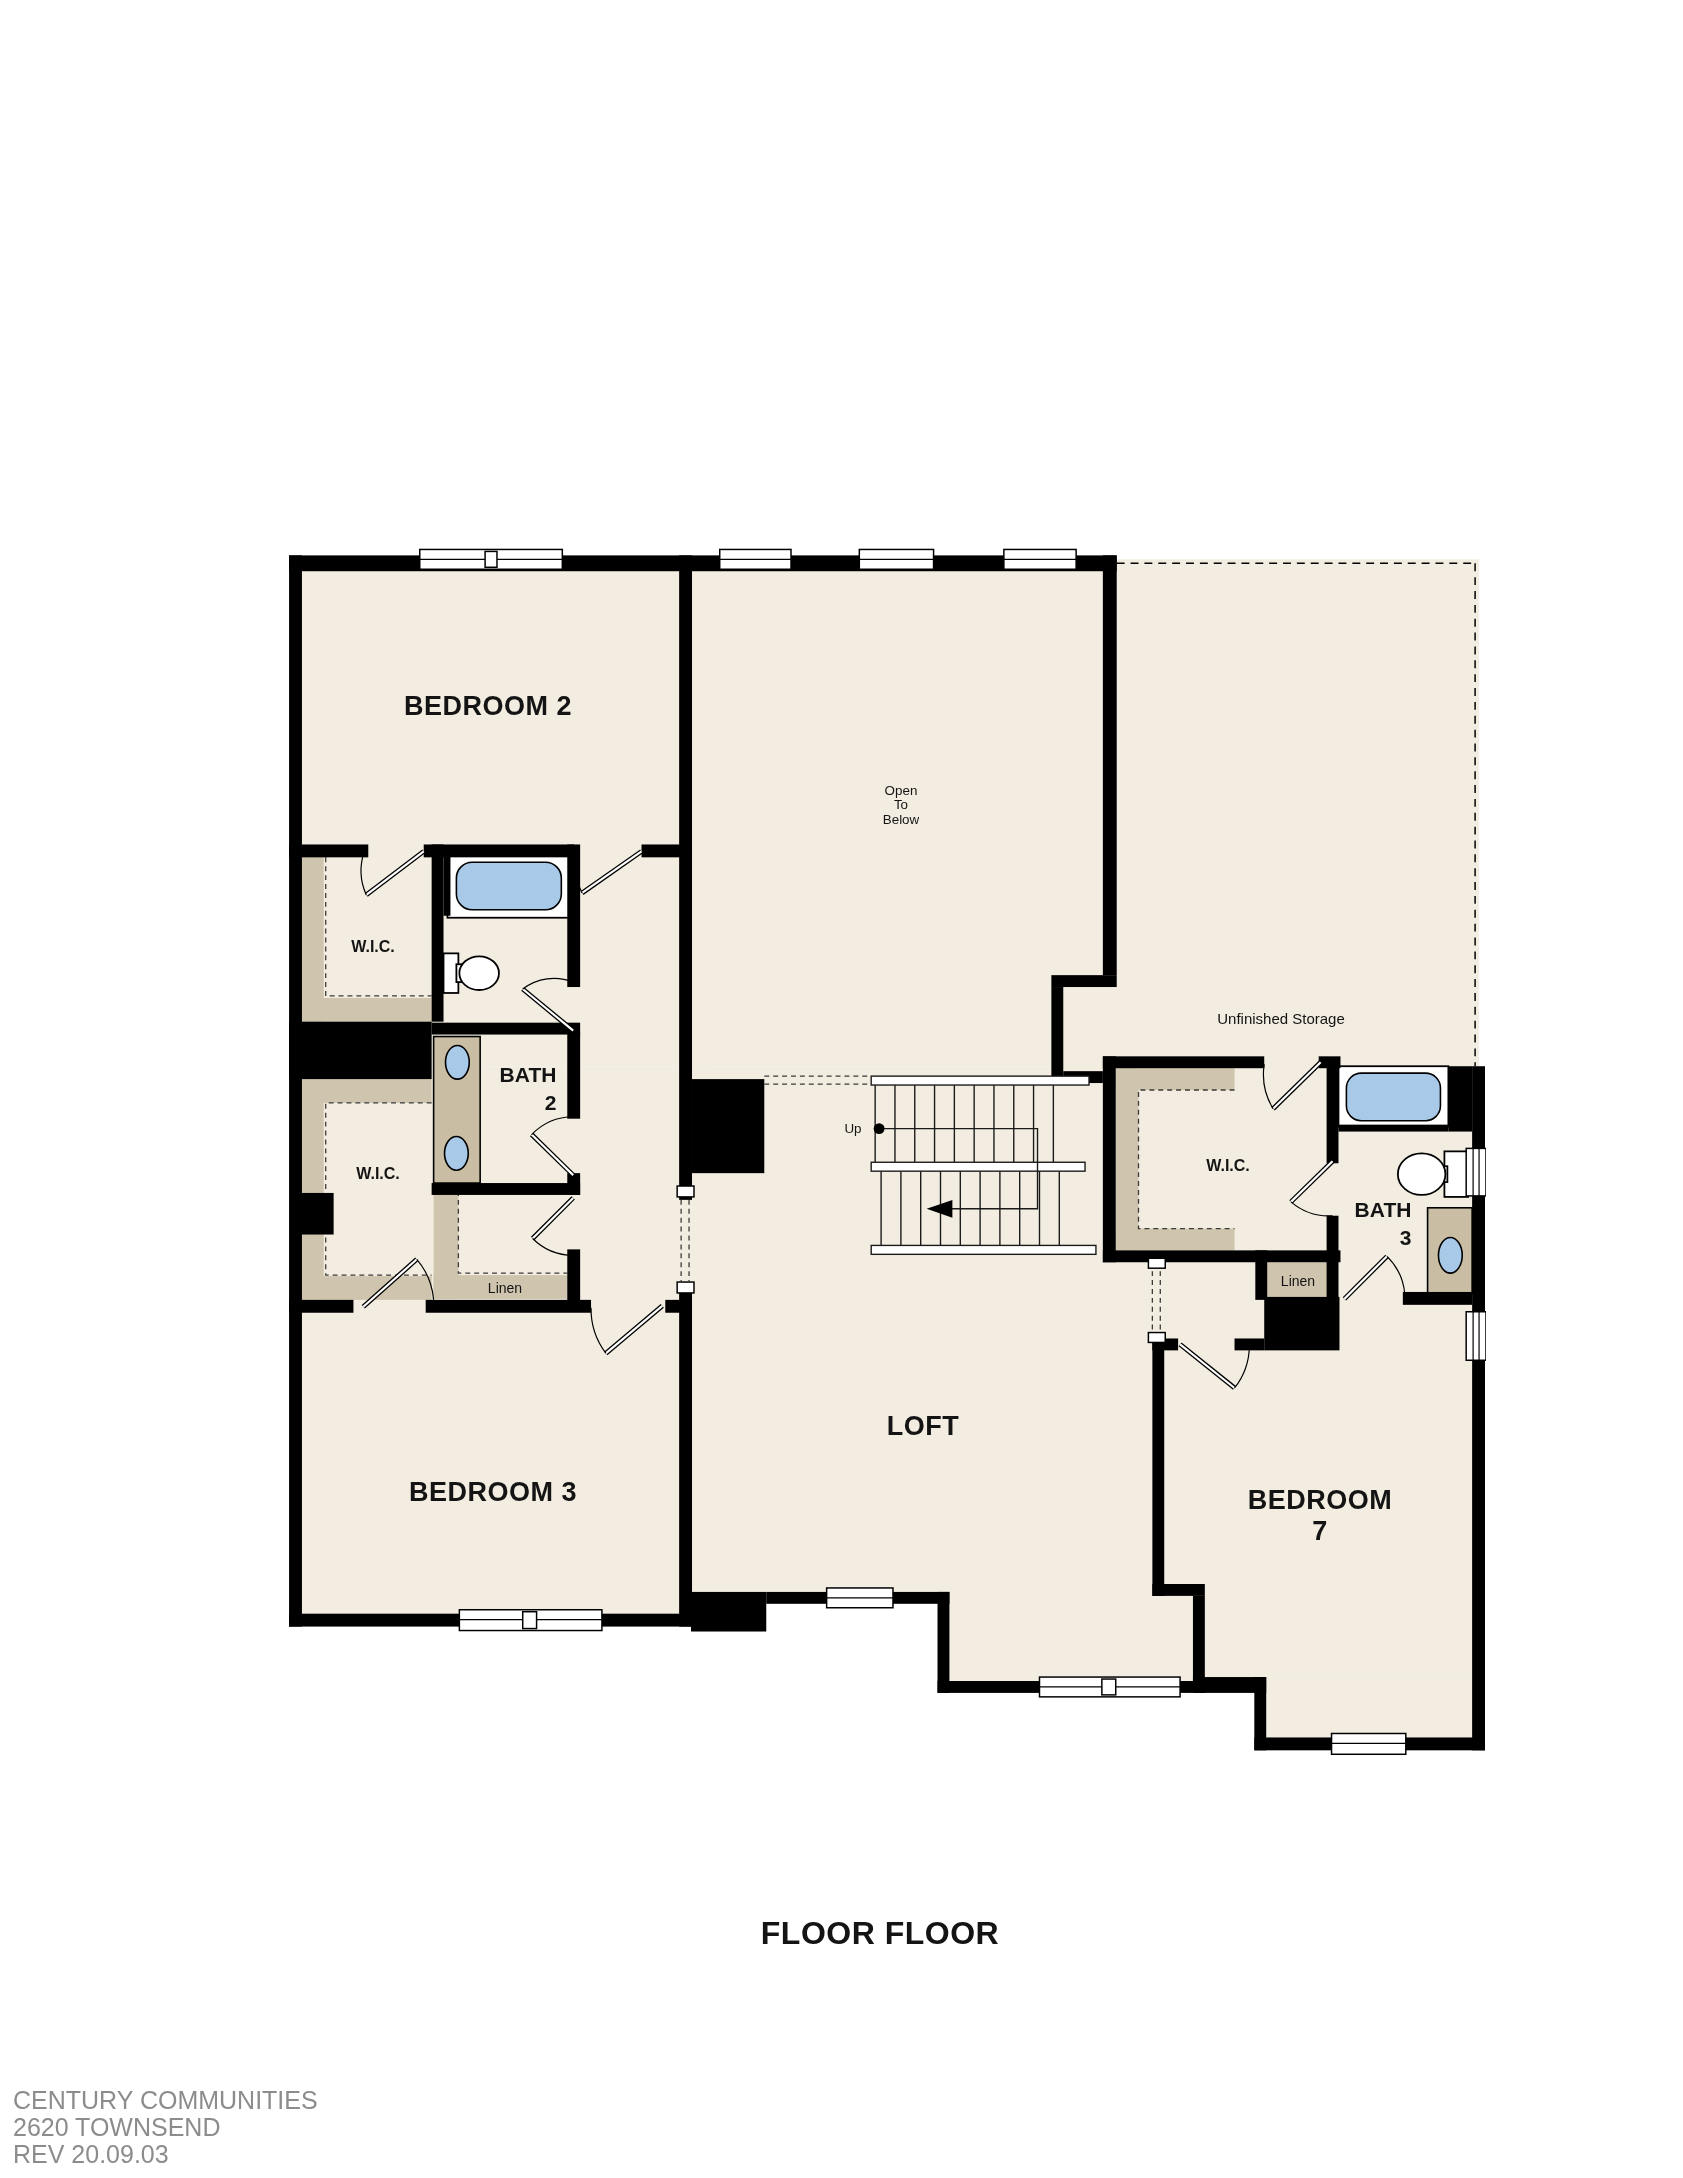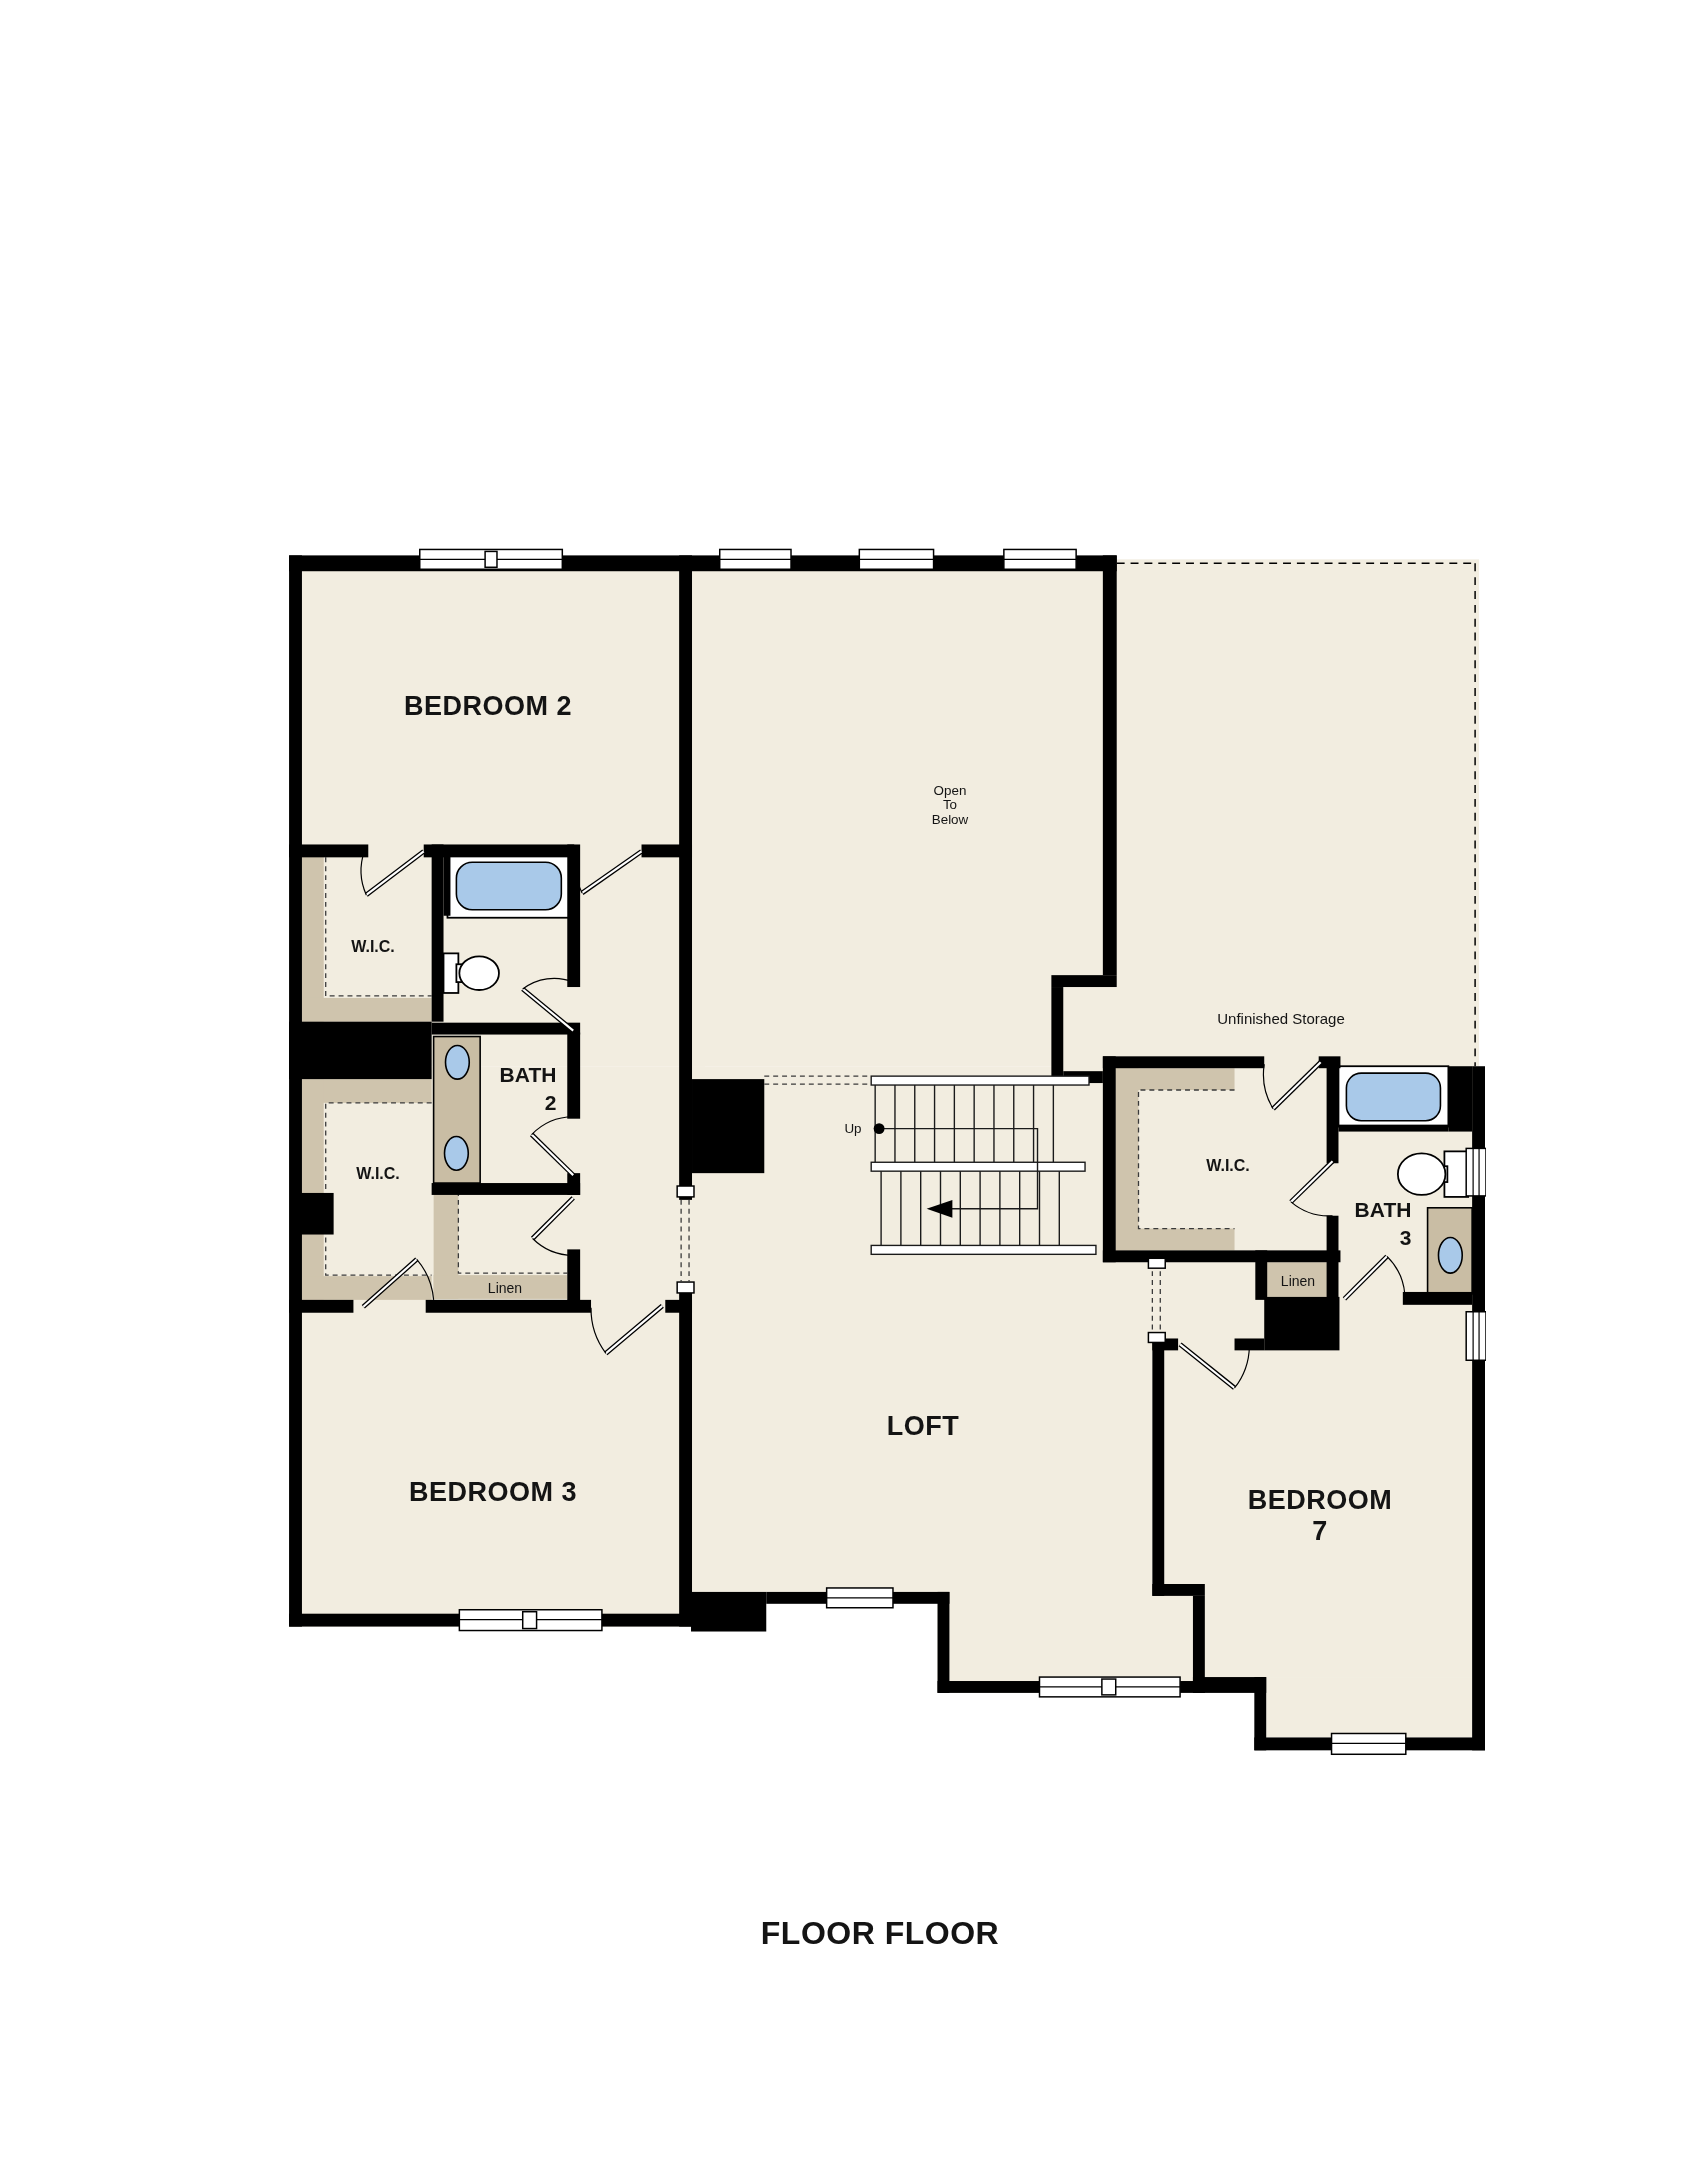--- a/index.html
+++ b/index.html
@@ -290,20 +290,25 @@
   <div class="lbl wicL" style="left:373px;top:947px;">W.I.C.</div>
   <div class="lbl wicL" style="left:378px;top:1174px;">W.I.C.</div>
   <div class="lbl wicL" style="left:1228px;top:1166px;">W.I.C.</div>
   <div class="lbl bath" style="left:528px;top:1089px;">BATH
 2</div>
   <div class="lbl bath" style="left:1383px;top:1224px;">BATH
 3</div>
   <div class="lbl small" style="left:505px;top:1288px;">Linen</div>
   <div class="lbl small" style="left:1298px;top:1281px;">Linen</div>
   <div class="lbl small" style="left:1281px;top:1018px;font-size:15px;">Unfinished Storage</div>
-  <div class="lbl otb" style="left:950px;top:806px;">Open
+  <div class="lbl otb" style="left:901px;top:806px;">Open
 To
 Below</div>
   <div class="lbl otb" style="left:853px;top:1129px;">Up</div>
   <div class="lbl title" style="left:880px;top:1933px;">FLOOR FLOOR</div>
 
+  <div class="footer">
+    <div>CENTURY COMMUNITIES</div>
+    <div>2620 TOWNSEND</div>
+    <div>REV 20.09.03</div>
+  </div>
 </div>
 
 
 </body></html>

